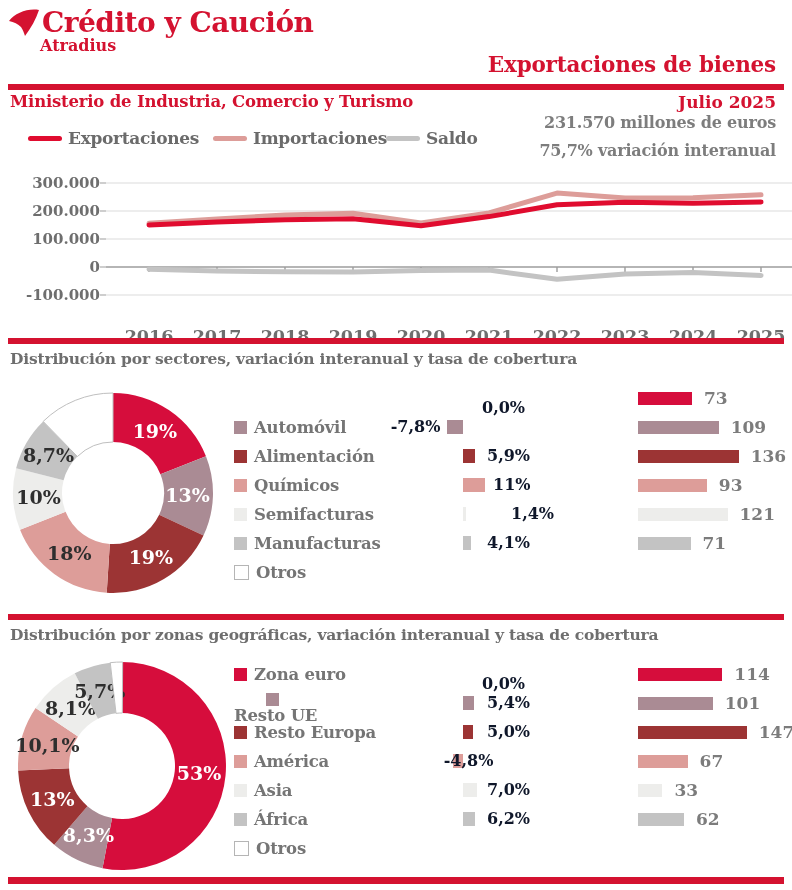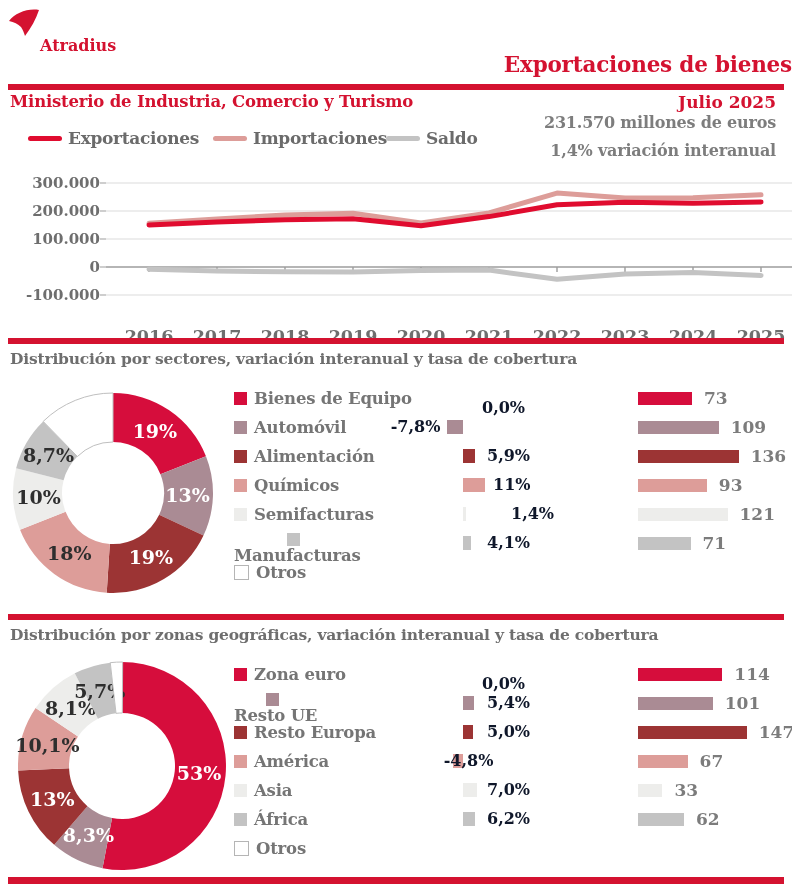--- a/index.html
+++ b/index.html
@@ -3,21 +3,21 @@
 <meta charset="utf-8">
 <style>
   html,body{margin:0;padding:0;background:#fff;}
   .page{position:relative;width:792px;height:890px;background:#fff;overflow:hidden;
         font-family:"DejaVu Serif", serif;font-weight:bold;}
   .abs{position:absolute;}
   .rule{position:absolute;left:8px;width:776px;background:#d41230;}
   .red-text{color:#d41230;}
   .logo-name{left:42px;top:6px;font-size:28px;letter-spacing:-0.5px;}
   .logo-sub{left:40px;top:36px;font-size:16px;}
-  .page-title{right:0;top:52px;font-size:21.5px;letter-spacing:-0.2px;}
+  .page-title{right:16px;top:52px;font-size:21.5px;letter-spacing:-0.2px;}
   .source{left:10px;top:92px;font-size:16.5px;letter-spacing:-0.2px;}
   .period{right:16px;top:92px;font-size:17px;}
   .stat{right:16px;font-size:16px;color:#7d7d7d;letter-spacing:-0.2px;white-space:nowrap;}
   .legitem{position:absolute;top:0;display:flex;align-items:center;height:22px;}
   .legswatch{width:34px;height:5px;border-radius:3px;margin-right:6px;}
   .leglabel{font-size:17px;color:#6b6b6b;letter-spacing:-0.3px;}
   .ylabel{position:absolute;left:0;width:84px;text-align:right;font-size:15px;color:#6e6e6e;white-space:nowrap;}
   .xlabel{position:absolute;top:128px;width:68px;text-align:center;font-size:17.5px;color:#6e6e6e;margin-top:28px;}
   .section-title{left:10px;font-size:15.5px;color:#6e6e6e;letter-spacing:-0.2px;white-space:nowrap;}
   .rowlabelwrap{position:absolute;display:flex;align-items:center;height:20px;}
@@ -29,20 +29,21 @@
   svg text{font-family:"DejaVu Serif", serif;font-weight:bold;}
 </style>
 </head>
 <body>
 
 <div class="page">
 
   <svg class="abs" style="left:8px;top:9px;" width="32" height="28" viewBox="0 0 32 28">
     <path d="M31,1 C20,-1 7,4 1,12 C6,13 10,15 13,18 C15,21 16,24 17,27 C23,19 28,10 31,1 Z" fill="#d41230"></path>
   </svg>
+  <div class="abs red-text logo-name">Crédito y Caución</div>
   <div class="abs red-text logo-sub">Atradius</div>
   <div class="abs red-text page-title">Exportaciones de bienes</div>
 
   <div class="rule" style="top:84px;height:6px;"></div>
 
   <div class="abs red-text source">Ministerio de Industria, Comercio y Turismo</div>
   <div class="abs red-text period">Julio 2025</div>
 
   <div class="abs" id="chart-legend" style="left:0;top:127px;width:560px;height:24px;">
       <div class="legitem" style="left: 28px; position: absolute;">
@@ -53,21 +54,21 @@
         <span class="legswatch" style="background: rgb(221, 157, 153);"></span>
         <span class="leglabel">Importaciones</span>
       </div>
       <div class="legitem" style="left: 386px; position: absolute;">
         <span class="legswatch" style="background: rgb(195, 195, 195);"></span>
         <span class="leglabel">Saldo</span>
       </div>
     </div>
 
   <div class="abs stat" style="top:113px;">231.570 millones de euros</div>
-  <div class="abs stat" style="top:141px;">1,4% variación interanual</div>
+  <div class="abs stat" style="top:141px;">75,7% variación interanual</div>
 
   <div class="abs" id="linechart" style="left:16px;top:170px;width:792px;height:152px;"><svg width="792" height="140">
         <line x1="90" y1="13.000000000000014" x2="788" y2="13.000000000000014" stroke="#dcdcdc" stroke-width="1.2"></line>
         <line x1="84" y1="13.000000000000014" x2="90" y2="13.000000000000014" stroke="#b9b9b9" stroke-width="1.4"></line>
         <line x1="90" y1="41.00000000000001" x2="788" y2="41.00000000000001" stroke="#dcdcdc" stroke-width="1.2"></line>
         <line x1="84" y1="41.00000000000001" x2="90" y2="41.00000000000001" stroke="#b9b9b9" stroke-width="1.4"></line>
         <line x1="90" y1="69" x2="788" y2="69" stroke="#dcdcdc" stroke-width="1.2"></line>
         <line x1="84" y1="69" x2="90" y2="69" stroke="#b9b9b9" stroke-width="1.4"></line>
         <line x1="90" y1="97" x2="788" y2="97" stroke="#9c9c9c" stroke-width="1.6"></line>
         <line x1="84" y1="97" x2="90" y2="97" stroke="#b9b9b9" stroke-width="1.4"></line>
@@ -100,24 +101,20 @@
       <text x="142.9" y="175.6" text-anchor="middle" fill="#ffffff" font-size="19">19%</text>
       <path d="M98.72,204.80 A100,100 0 0 1 12.02,141.81 L57.58,123.77 A51,51 0 0 0 101.80,155.90 Z" fill="#dd9d99"></path>
       <text x="61.2" y="171.8" text-anchor="middle" fill="#2e2e2e" font-size="19">18%</text>
       <path d="M12.02,141.81 A100,100 0 0 1 8.14,80.13 L55.60,92.32 A51,51 0 0 0 57.58,123.77 Z" fill="#ededeb"></path>
       <text x="30.6" y="116.2" text-anchor="middle" fill="#2e2e2e" font-size="19">10%</text>
       <path d="M8.14,80.13 A100,100 0 0 1 35.18,33.41 L69.39,68.49 A51,51 0 0 0 55.60,92.32 Z" fill="#c3c3c3"></path>
       <text x="40.5" y="74.2" text-anchor="middle" fill="#2e2e2e" font-size="19">8,7%</text>
       <path d="M35.18,33.41 A100,100 0 0 1 105.00,5.00 L105.00,54.00 A51,51 0 0 0 69.39,68.49 Z" fill="#ffffff" stroke="#bfbfbf" stroke-width="1"></path>
     </svg>
   <div class="abs" id="rows-sectores" style="left:0;top:386px;width:792px;height:210px;">
-      <div class="rowlabelwrap" style="left: 234px; top: 2px; position: absolute;">
-        <span class="rowsquare" style="background: rgb(214, 13, 60);"></span>
-        <span class="rowlabel">Bienes de Equipo</span>
-      </div>
       <div class="varlabel" style="top: 12px; position: absolute; left: 482px;">0,0%</div>
       <div class="cobbar" style="left: 638px; top: 5.5px; width: 54px; height: 13px; background: rgb(214, 13, 60); position: absolute;"></div>
       <div class="coblabel" style="left: 704.02px; top: 2px; position: absolute;">73</div>
       <div class="rowlabelwrap" style="left: 234px; top: 31px; position: absolute;">
         <span class="rowsquare" style="background: rgb(170, 139, 148);"></span>
         <span class="rowlabel">Automóvil</span>
       </div>
       <div class="varbar" style="left: 447.4px; top: 34px; width: 15.6px; height: 14px; background: rgb(170, 139, 148); position: absolute;"></div>
       <div class="varlabel" style="top: 31px; position: absolute; right: 351.6px;">-7,8%</div>
       <div class="cobbar" style="left: 638px; top: 34.5px; width: 80.7px; height: 13px; background: rgb(170, 139, 148); position: absolute;"></div>
@@ -139,21 +136,21 @@
       <div class="cobbar" style="left: 638px; top: 92.5px; width: 68.8px; height: 13px; background: rgb(221, 157, 153); position: absolute;"></div>
       <div class="coblabel" style="left: 718.82px; top: 89px; position: absolute;">93</div>
       <div class="rowlabelwrap" style="left: 234px; top: 118px; position: absolute;">
         <span class="rowsquare" style="background: rgb(237, 237, 235);"></span>
         <span class="rowlabel">Semifacturas</span>
       </div>
       <div class="varbar" style="left: 463px; top: 121px; width: 2.8px; height: 14px; background: rgb(237, 237, 235); position: absolute;"></div>
       <div class="varlabel" style="top: 118px; position: absolute; left: 487px; margin-left: 24px;">1,4%</div>
       <div class="cobbar" style="left: 638px; top: 121.5px; width: 89.5px; height: 13px; background: rgb(237, 237, 235); position: absolute;"></div>
       <div class="coblabel" style="left: 739.54px; top: 118px; position: absolute;">121</div>
-      <div class="rowlabelwrap" style="left: 234px; top: 147px; position: absolute; flex-direction: column;">
+      <div class="rowlabelwrap" style="left: 234px; top: 147px; position: absolute;">
         <span class="rowsquare" style="background: rgb(195, 195, 195);"></span>
         <span class="rowlabel">Manufacturas</span>
       </div>
       <div class="varbar" style="left: 463px; top: 150px; width: 8.2px; height: 14px; background: rgb(195, 195, 195); position: absolute;"></div>
       <div class="varlabel" style="top: 147px; position: absolute; left: 487px;">4,1%</div>
       <div class="cobbar" style="left: 638px; top: 150.5px; width: 52.5px; height: 13px; background: rgb(195, 195, 195); position: absolute;"></div>
       <div class="coblabel" style="left: 702.54px; top: 147px; position: absolute;">71</div>
       <div class="rowlabelwrap" style="left: 234px; top: 176px; position: absolute;">
         <span class="rowsquare" style="background: rgb(255, 255, 255); border: 1px solid rgb(181, 181, 181);"></span>
         <span class="rowlabel">Otros</span>

